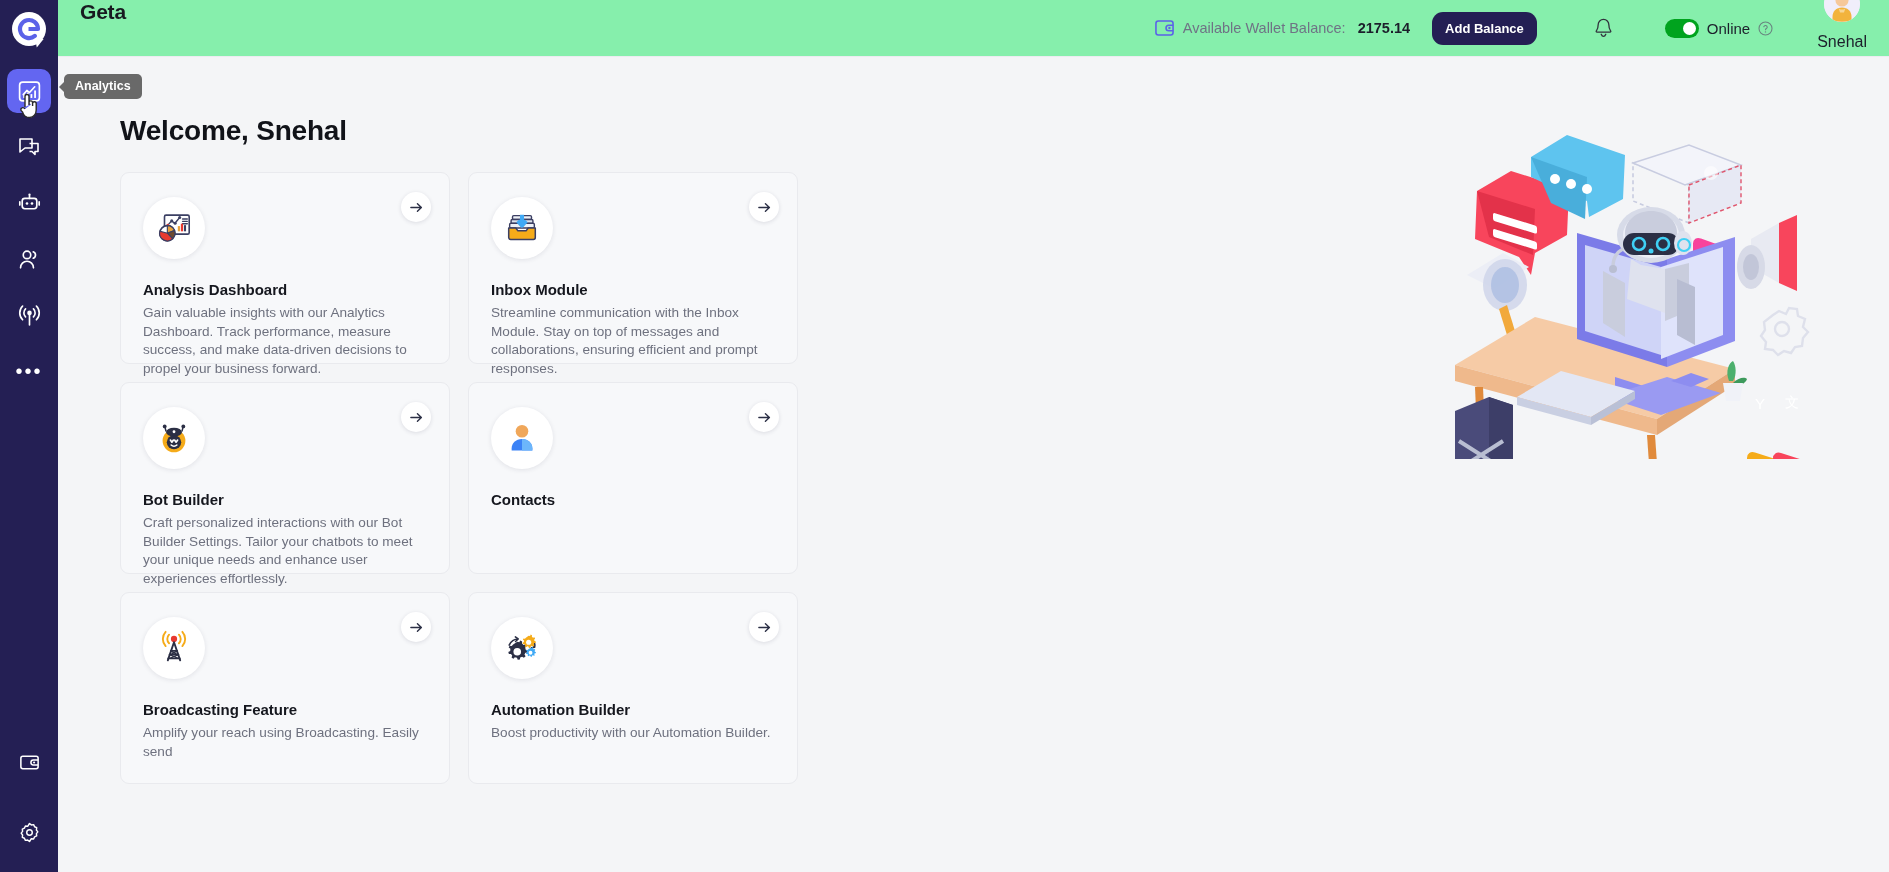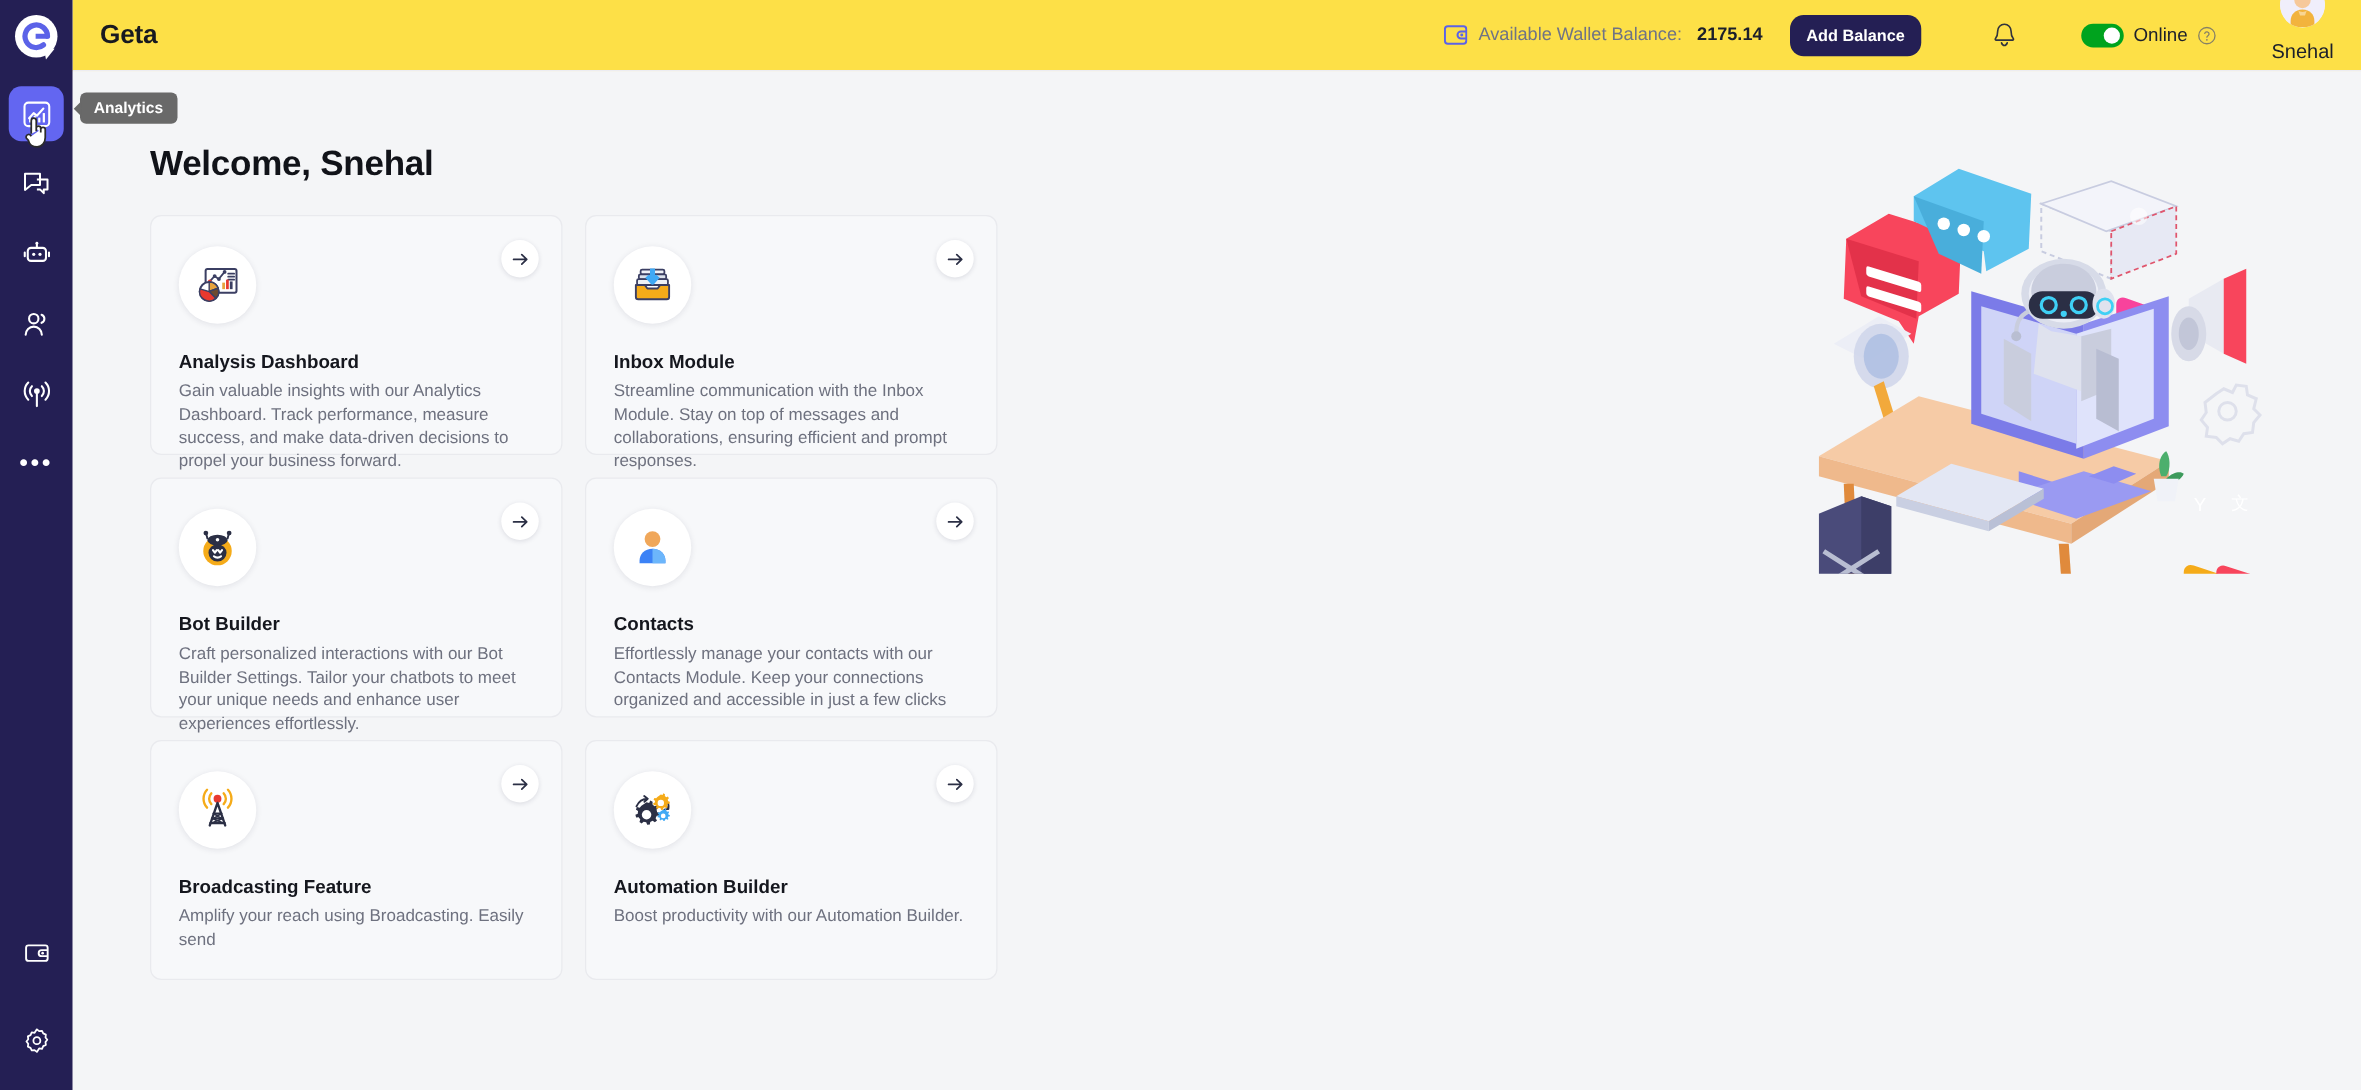--- a/index.html
+++ b/index.html
@@ -62,22 +62,22 @@
     content: ""; position: absolute; left: -5px; top: 50%; transform: translateY(-50%);
     border-top: 6px solid transparent; border-bottom: 6px solid transparent;
     border-right: 6px solid #696969;
   }
 
   
   .main { flex: 1; height: 872px; display: flex; flex-direction: column; position: relative; }
 
   
   .topbar {
-    height: 57px; min-height: 57px; background: #fde047;
-    display: flex; align-items: center;
+    height: 57px; min-height: 57px; background: #86efac;
+    display: flex; 
     padding: 0 22px 0 22px;
     border-bottom: 1px solid #ececf1;
   }
   .brand-title { font-size: 21px; font-weight: 700; color: #181a20; letter-spacing: -0.2px; }
   .topbar-right { margin-left: auto; display: flex; align-items: center; gap: 0; }
   .wallet {
     display: flex; align-items: center; gap: 9px;
     font-size: 14.5px; color: #6f7385;
     margin-right: 22px;
   }
@@ -388,21 +388,20 @@
                 <path d="M20 21c7 0 11.5 4.8 11.5 10.5v2.5h-23v-2.5C8.5 25.8 13 21 20 21z" fill="#3b82f6"></path>
                 <path d="M20 21c7 0 11.5 4.8 11.5 10.5v2.5H20z" fill="#6cb6fb"></path>
               </svg>
             </div>
             <button class="card-arrow">
               <svg width="15" height="15" viewBox="0 0 16 16" aria-hidden="true">
                 <path d="M2 8h11M9 4l4.2 4L9 12" fill="none" stroke="#2b2f45" stroke-width="1.5" stroke-linecap="round" stroke-linejoin="round"></path>
               </svg>
             </button>
             <div class="card-title">Contacts</div>
-            <div class="card-desc">Effortlessly manage your contacts with our Contacts Module. Keep your connections organized and accessible in just a few clicks</div>
           </div>
 
           <div class="card">
             <div class="card-icon-circle">
               <svg width="38" height="38" viewBox="0 0 40 40" aria-hidden="true">
                 <circle cx="20" cy="10.5" r="3.3" fill="#e8392f"></circle>
                 <path d="M14.8 15a6.4 6.4 0 0 1 0-9M25.2 6a6.4 6.4 0 0 1 0 9" fill="none" stroke="#f5ab19" stroke-width="2" stroke-linecap="round"></path>
                 <path d="M11.2 18a11 11 0 0 1 0-15M28.8 3a11 11 0 0 1 0 15" fill="none" stroke="#f5ab19" stroke-width="2" stroke-linecap="round"></path>
                 <path d="M20 14l-6.5 19M20 14l6.5 19" stroke="#2b2f45" stroke-width="2" stroke-linecap="round"></path>
                 <path d="M16.6 23h6.8M15.3 27h9.4M13.9 31h12.2" stroke="#2b2f45" stroke-width="1.8" stroke-linecap="round"></path>

